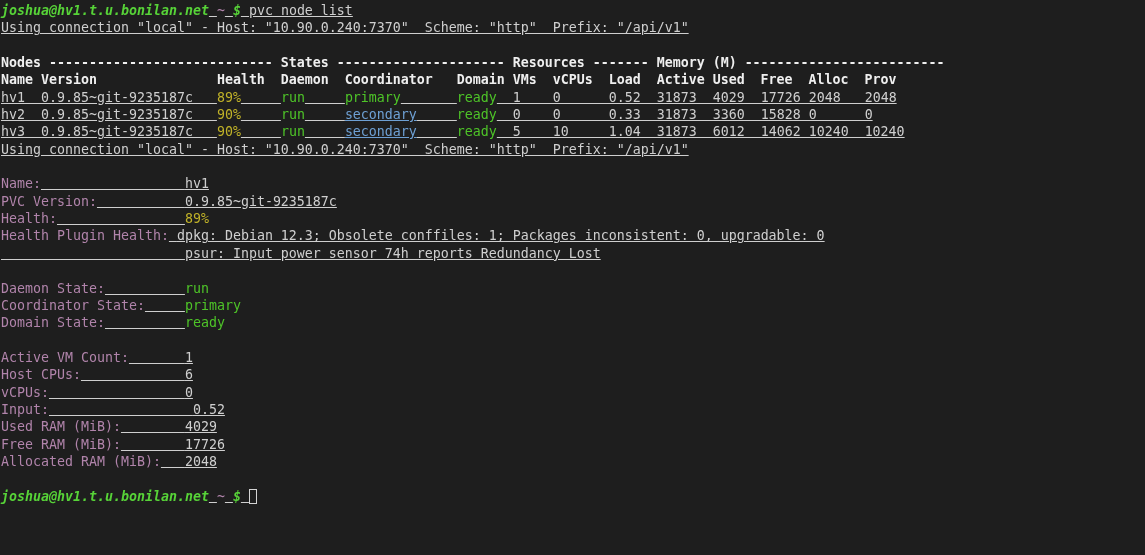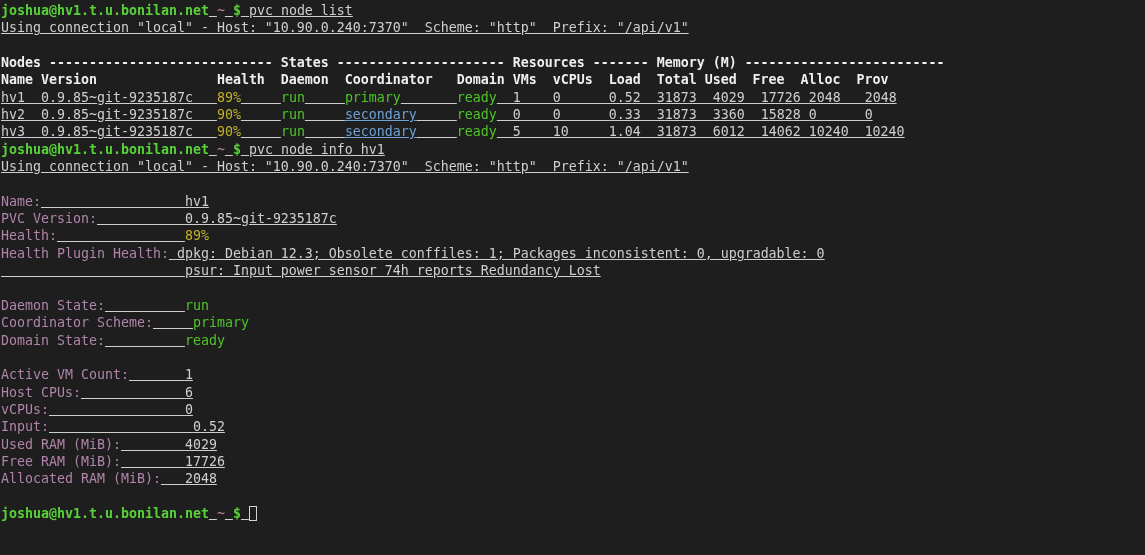--- a/index.html
+++ b/index.html
@@ -12,55 +12,54 @@
     font-family:"DejaVu Sans Mono", "Liberation Mono", monospace;
     font-size:13.29px;
     line-height:17.344px;
   }
   .line{height:17.344px;white-space:pre;}
   .seg{white-space:pre;}
   .b{font-weight:bold;}
   .c-fg{color:var(--fg,#cfcfcf);text-decoration:underline;}
   .c-bright{color:var(--bright,#efefef);}
   .c-green{color:var(--green,#4ec428);text-align:right;}
-  .c-promptGreen{color:var(--promptGreen,#57d338);}
+  .c-promptGreen{color:var(--promptGreen,#57d338);font-style:italic;}
   .c-yellow{color:var(--yellow,#c0b228);}
   .c-blue{color:var(--blue,#6ea0d4);text-decoration:underline;}
   .c-purple{color:var(--purple,#b184ab);}
   .cursor{
     display:inline-block;
     width:8px;height:15px;
     box-sizing:border-box;
     border:1px solid var(--cursorColor,#d4d4d4);
     vertical-align:-3px;
   }
 </style>
 </head>
 <body style="background: rgb(30, 30, 30);">
 
 <div class="screen">
     <div class="line"><span class="seg c-promptGreen b">joshua@hv1.t.u.bonilan.net</span><span class="seg c-fg"> </span><span class="seg c-purple">~</span><span class="seg c-fg"> </span><span class="seg c-promptGreen b">$</span><span class="seg c-fg"> pvc node list</span></div>
     <div class="line"><span class="seg c-fg">Using connection "local" - Host: "10.90.0.240:7370"  Scheme: "http"  Prefix: "/api/v1"</span></div>
     <div class="line"></div>
     <div class="line"><span class="seg c-bright b">Nodes ---------------------------- States --------------------- Resources ------- Memory (M) -------------------------</span></div>
-    <div class="line"><span class="seg c-bright b">Name Version               Health  Daemon  Coordinator   Domain VMs  vCPUs  Load  Total Used  Free  Alloc  Prov</span></div>
+    <div class="line"><span class="seg c-bright b">Name Version               Health  Daemon  Coordinator   Domain VMs  vCPUs  Load  Active Used  Free  Alloc  Prov</span></div>
     <div class="line"><span class="seg c-fg">hv1  0.9.85~git-9235187c   </span><span class="seg c-yellow">89%</span><span class="seg c-fg">     </span><span class="seg c-green">run</span><span class="seg c-fg">     </span><span class="seg c-green">primary</span><span class="seg c-fg">       </span><span class="seg c-green">ready</span><span class="seg c-fg">  1    0      0.52  31873  4029  17726 2048   2048</span></div>
     <div class="line"><span class="seg c-fg">hv2  0.9.85~git-9235187c   </span><span class="seg c-yellow">90%</span><span class="seg c-fg">     </span><span class="seg c-green">run</span><span class="seg c-fg">     </span><span class="seg c-blue">secondary</span><span class="seg c-fg">     </span><span class="seg c-green">ready</span><span class="seg c-fg">  0    0      0.33  31873  3360  15828 0      0</span></div>
     <div class="line"><span class="seg c-fg">hv3  0.9.85~git-9235187c   </span><span class="seg c-yellow">90%</span><span class="seg c-fg">     </span><span class="seg c-green">run</span><span class="seg c-fg">     </span><span class="seg c-blue">secondary</span><span class="seg c-fg">     </span><span class="seg c-green">ready</span><span class="seg c-fg">  5    10     1.04  31873  6012  14062 10240  10240</span></div>
-    <div class="line"><span class="seg c-promptGreen b">joshua@hv1.t.u.bonilan.net</span><span class="seg c-fg"> </span><span class="seg c-purple">~</span><span class="seg c-fg"> </span><span class="seg c-promptGreen b">$</span><span class="seg c-fg"> pvc node info hv1</span></div>
     <div class="line"><span class="seg c-fg">Using connection "local" - Host: "10.90.0.240:7370"  Scheme: "http"  Prefix: "/api/v1"</span></div>
     <div class="line"></div>
     <div class="line"><span class="seg c-purple">Name:</span><span class="seg c-fg">                  </span><span class="seg c-fg">hv1</span></div>
     <div class="line"><span class="seg c-purple">PVC Version:</span><span class="seg c-fg">           </span><span class="seg c-fg">0.9.85~git-9235187c</span></div>
     <div class="line"><span class="seg c-purple">Health:</span><span class="seg c-fg">                </span><span class="seg c-yellow">89%</span></div>
     <div class="line"><span class="seg c-purple">Health Plugin Health:</span><span class="seg c-fg"> </span><span class="seg c-fg">dpkg: Debian 12.3; Obsolete conffiles: 1; Packages inconsistent: 0, upgradable: 0</span></div>
     <div class="line"><span class="seg c-fg">                       </span><span class="seg c-fg">psur: Input power sensor 74h reports Redundancy Lost</span></div>
     <div class="line"></div>
     <div class="line"><span class="seg c-purple">Daemon State:</span><span class="seg c-fg">          </span><span class="seg c-green">run</span></div>
-    <div class="line"><span class="seg c-purple">Coordinator Scheme:</span><span class="seg c-fg">     </span><span class="seg c-green">primary</span></div>
+    <div class="line"><span class="seg c-purple">Coordinator State:</span><span class="seg c-fg">     </span><span class="seg c-green">primary</span></div>
     <div class="line"><span class="seg c-purple">Domain State:</span><span class="seg c-fg">          </span><span class="seg c-green">ready</span></div>
     <div class="line"></div>
     <div class="line"><span class="seg c-purple">Active VM Count:</span><span class="seg c-fg">       </span><span class="seg c-fg">1</span></div>
     <div class="line"><span class="seg c-purple">Host CPUs:</span><span class="seg c-fg">             </span><span class="seg c-fg">6</span></div>
     <div class="line"><span class="seg c-purple">vCPUs:</span><span class="seg c-fg">                 </span><span class="seg c-fg">0</span></div>
     <div class="line"><span class="seg c-purple">Input:</span><span class="seg c-fg">                  </span><span class="seg c-fg">0.52</span></div>
     <div class="line"><span class="seg c-purple">Used RAM (MiB):</span><span class="seg c-fg">        </span><span class="seg c-fg">4029</span></div>
     <div class="line"><span class="seg c-purple">Free RAM (MiB):</span><span class="seg c-fg">        </span><span class="seg c-fg">17726</span></div>
     <div class="line"><span class="seg c-purple">Allocated RAM (MiB):</span><span class="seg c-fg">   </span><span class="seg c-fg">2048</span></div>
     <div class="line"></div>

